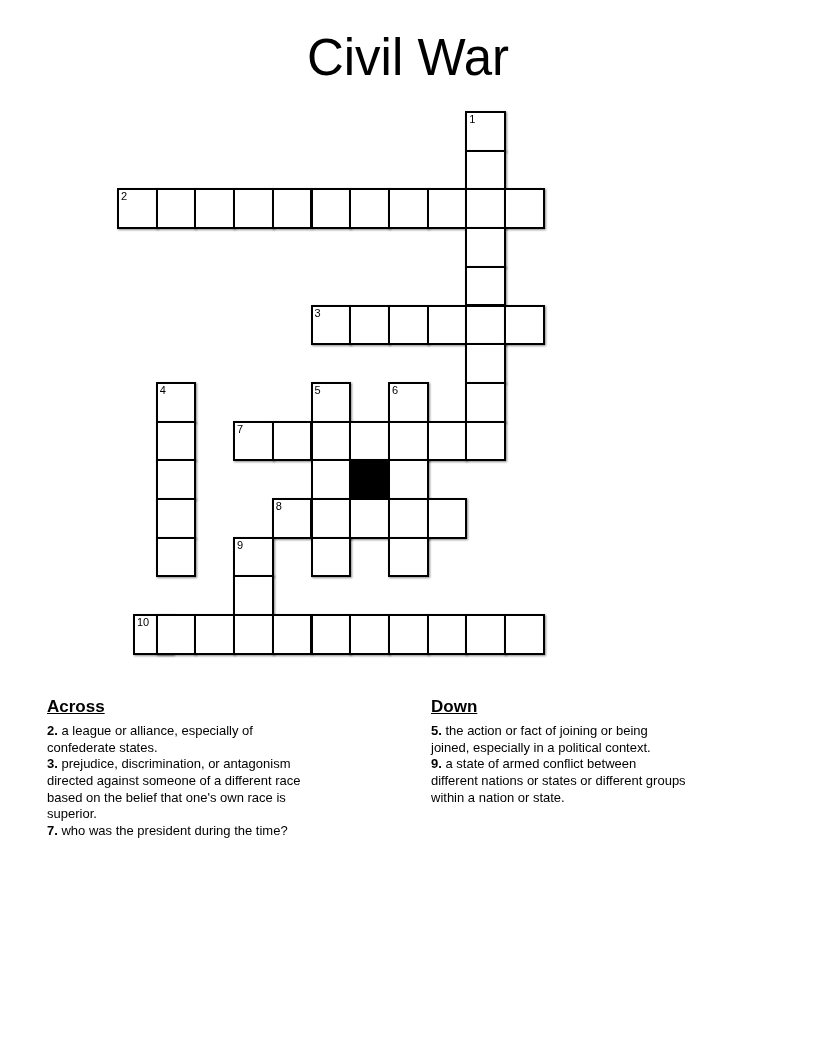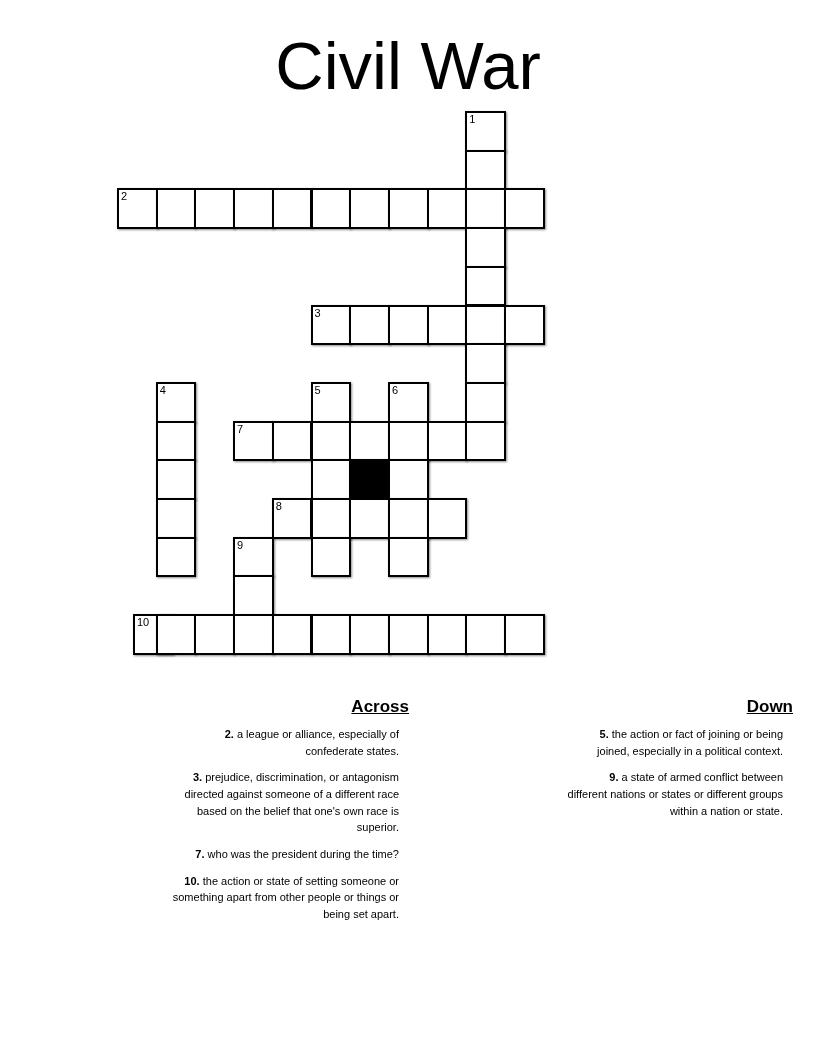--- a/index.html
+++ b/index.html
@@ -13,21 +13,21 @@
     background:var(--paper);
     font-family:"Liberation Sans", sans-serif;
     color:var(--ink);
     overflow:hidden;
   }
   .title{
     position:absolute;
     top:31px;left:0;width:100%;
     margin:0;
     text-align:center;
-    font-size:67px;
+    font-size:51px;
     font-weight:400;
     line-height:1.05;
   }
   .grid{
     position:absolute;
     left:117px;top:111px;
   }
   .cell{
     position:absolute;
     width:40.7px;height:40.7px;
@@ -47,34 +47,33 @@
     font-weight:400;
   }
   .clues{
     position:absolute;
     top:697px;left:0;width:100%;
   }
   .clue-col{
     position:absolute;
     top:0;
     width:362px;
-    text-align:right;
   }
   .clue-col.across{left:47px;}
   .clue-col.down{left:431px;}
   .clue-col h2{
     margin:0 0 7px 0;
     font-size:17px;
     font-weight:700;
     text-decoration:underline;
     line-height:19px;
   }
   .clue{
-    margin:10px;
-    font-size:11px;
+    margin:0;
+    font-size:13px;
     line-height:16.65px;
     font-weight:400;
   }
   .clue b{
     font-weight:700;
   }
 </style>
 </head>
 <body>
 
@@ -165,21 +164,20 @@
       <div class="cell" style="left: 387px; top: 503.1px;"></div>
     </div>
 
   <div class="clues">
     <section class="clue-col across">
       <h2>Across</h2>
       <div class="clue-list">
           <p class="clue"><b>2.</b> a league or alliance, especially of<br>confederate states.</p>
           <p class="clue"><b>3.</b> prejudice, discrimination, or antagonism<br>directed against someone of a different race<br>based on the belief that one's own race is<br>superior.</p>
           <p class="clue"><b>7.</b> who was the president during the time?</p>
-          <p class="clue"><b>10.</b> the action or state of setting someone or<br>something apart from other people or things or<br>being set apart.</p>
         </div>
     </section>
     <section class="clue-col down">
       <h2>Down</h2>
       <div class="clue-list">
           <p class="clue"><b>5.</b> the action or fact of joining or being<br>joined, especially in a political context.</p>
           <p class="clue"><b>9.</b> a state of armed conflict between<br>different nations or states or different groups<br>within a nation or state.</p>
         </div>
     </section>
   </div>

